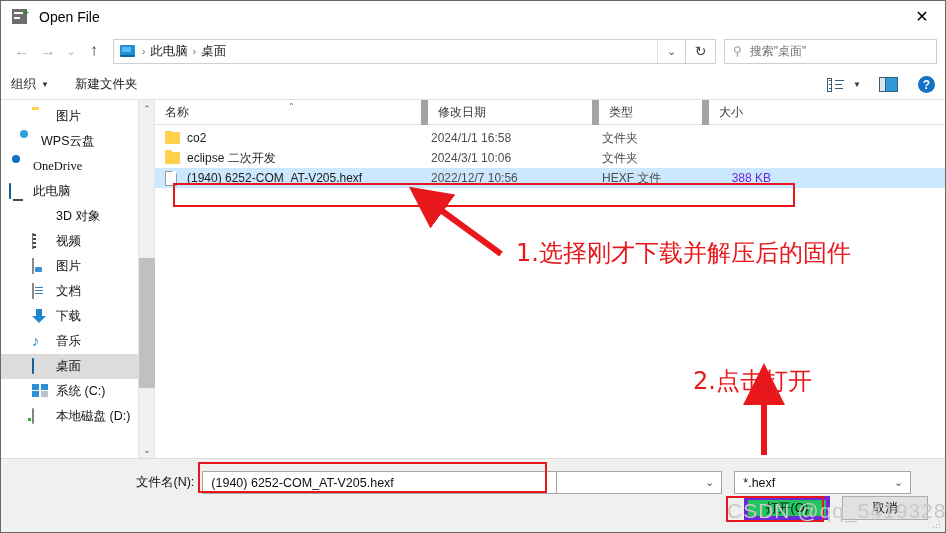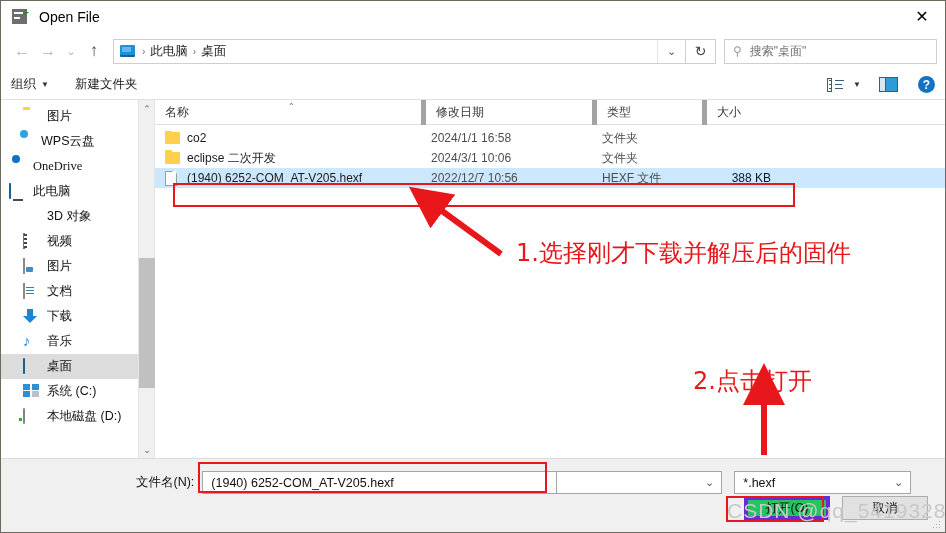--- a/index.html
+++ b/index.html
@@ -124,21 +124,21 @@
   
   .content { flex:1; display:flex; min-height:0; }
 
   .sidebar {
     width:137px; flex:0 0 137px; background:#fff;
     padding-top:4px; overflow:hidden; position:relative;
   }
   .tree-item {
     height:25px; display:flex; align-items:center; font-size:12.5px; color:#111; white-space:nowrap;
   }
-  .tree-item.indent1 { padding-left:22px; }
+  .tree-item.indent1 { padding-left:31px; }
   .tree-item.selected { background:#dcdcdc; }
   .ti-icon { width:17px; height:16px; margin-right:7px; flex:0 0 17px; position:relative; }
 
   .folder-ico { width:15px; height:12px; background:#ffd04b; border-radius:1px; position:relative; }
   .folder-ico::before { content:""; position:absolute; left:0; top:-2px; width:7px; height:3px; background:#ffd04b; border-radius:1px 1px 0 0;}
   .cloud-ico { width:16px; height:10px; background:#2aa3e0; border-radius:6px; position:relative; margin-top:3px;}
   .cloud-ico::before{content:"";position:absolute;left:3px;top:-4px;width:8px;height:8px;background:#2aa3e0;border-radius:50%;}
   .cloud-ico.od { background:#0f6fc5; }
   .cloud-ico.od::before { background:#0f6fc5; }
   .pc-ico { width:16px; height:12px; background:#2d8fd5; border:1px solid #1a5f91; border-radius:1px; position:relative;}
@@ -169,33 +169,33 @@
   .sb-arrow { position:absolute; left:0; width:16px; height:17px; display:flex; align-items:center; justify-content:center; color:#606060; font-size:9px;}
   .sb-arrow.up{top:0;} .sb-arrow.dn{bottom:0;}
   .sb-thumb { position:absolute; left:0; width:16px; background:#c0c0c0; top:158px; height:130px; }
 
   .filepane { flex:1; display:flex; flex-direction:column; min-width:0; border-left:1px solid #e4e4e4; }
   .col-head {
     height:25px; display:flex; align-items:center; background:#fff;
     border-bottom:1px solid #e0e0e0; font-size:12px; color:#35373a;
   }
   .col { padding-left:10px; position:relative; height:25px; display:flex; align-items:center; }
-  .col + .col { border-left:5px solid #a3a3a3; }
+  .col + .col { border-left:7px solid #a3a3a3; }
   .c-name { width:266px; flex:0 0 266px; }
   .c-date { width:155px; flex:0 0 155px; }
   .c-type { width:110px; flex:0 0 110px;margin-left:16px; }
   .c-size { width:83px; flex:0 0 83px; }
   .sort-caret { position:absolute; left:50%; top:2px; font-size:8px; color:#666; }
 
   .rows { flex:1; padding-top:3px; }
   .row { height:20px; display:flex; align-items:center; font-size:12px; color:#1b1b1b; }
   .row.selected { background:#cce8ff; }
   .cell { padding-left:10px; display:flex; align-items:center; overflow:hidden; white-space:nowrap;}
   .cell.date, .cell.type { color:#4d4d4d; }
-  .cell.size { justify-content:flex-end; padding-right:14px; color:#0f172a; }
+  .cell.size { justify-content:flex-end; padding-right:14px; color:#6d28d9; }
   .row-ico { width:15px; margin-right:7px; flex:0 0 15px; display:flex; }
   .file-ico { width:12px; height:15px; background:#fff; border:1px solid #9a9a9a; position:relative;}
   .file-ico::after{content:"";position:absolute;right:-1px;top:-1px;border-left:4px solid transparent;border-top:4px solid #fff;border-right:1px solid #9a9a9a;}
 
   
   .bottom { flex:0 0 74px; background:#f0f0f0; border-top:1px solid #dcdcdc; position:relative; }
   .fn-row { display:flex; align-items:center; padding:12px 0 0 135px; }
   .fn-label { font-size:12.5px; color:#111; margin-right:8px; }
   .fn-input {
     width:355px; height:23px; border:1px solid #a5a5a5; background:#fff;

